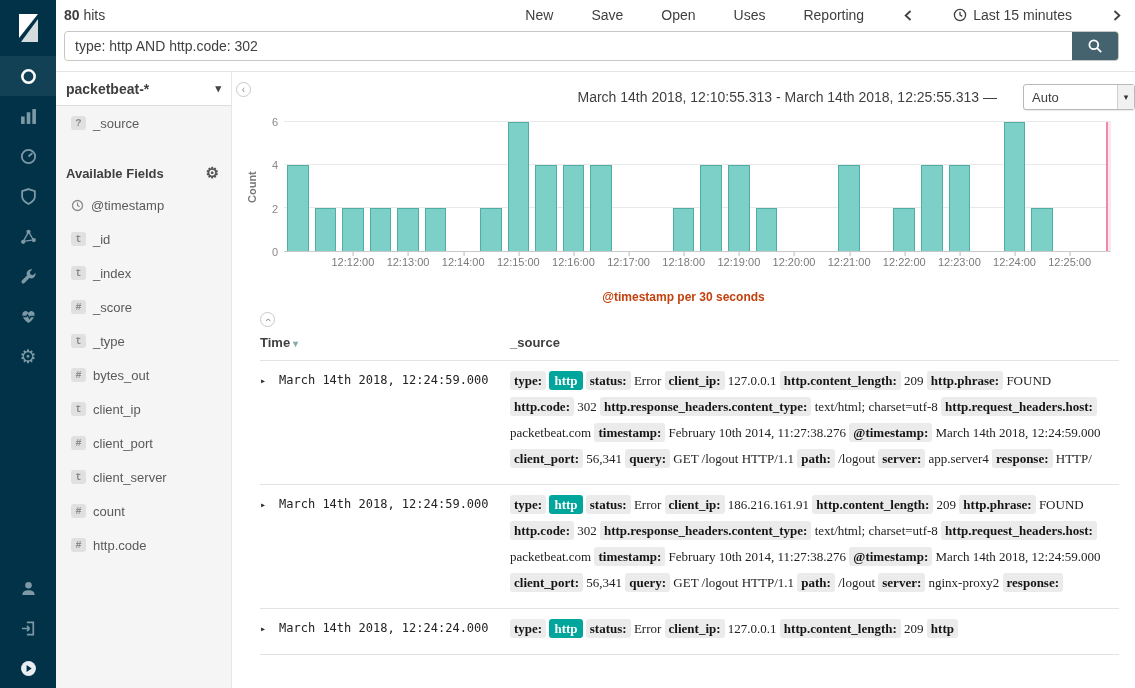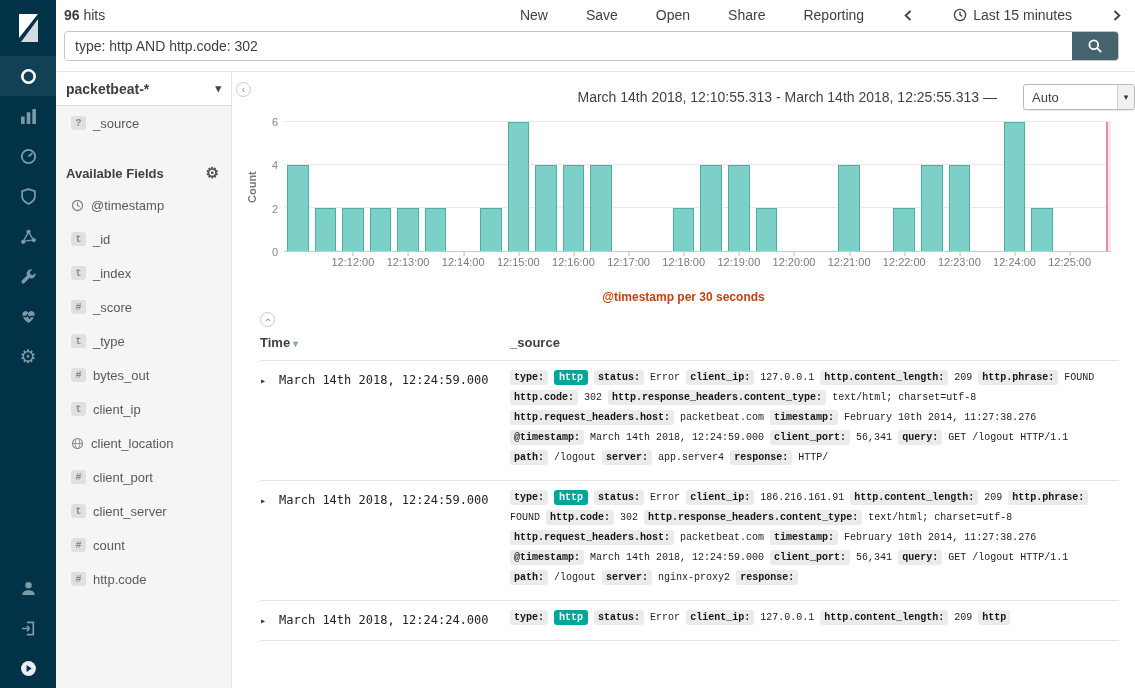--- a/index.html
+++ b/index.html
@@ -108,21 +108,21 @@
   
   .doc-table { width:calc(100% - 44px); margin:0 16px 0 28px; border-collapse:collapse; }
   .doc-table th { text-align:left; font-size:13px; color:#3F3F3F; font-weight:bold;
                   padding:8px 0 10px 0; border-bottom:1px solid #E3E3E3; }
   th.time-col { width:250px; cursor:pointer; }
   .sort-caret { font-size:10px; color:#8AA; margin-left:3px; }
   .doc-table tbody tr { border-bottom:1px solid #E3E3E3; vertical-align:top; }
   .time-cell { padding:12px 0 0 0; font-family:"DejaVu Sans Mono", monospace; font-size:12px;
                color:#222; white-space:nowrap; }
   .expand-caret { margin-right:13px; font-size:10px; color:#333; cursor:pointer; }
-  .source-cell { padding:7px 8px 12px 0; font-family:Liberation Mono, monospace; font-size:10px;
+  .source-cell { padding:7px 8px 12px 0; font-family:Liberation Serif, serif; font-size:13px;
                  color:#222; line-height:2.0; word-break:break-word; }
   .f-name { background:#EBEBEB; border-radius:3px; padding:2px 4px; font-weight:bold; color:#151515; }
   .f-val { color:#222; }
   .f-val.hl { background:#00A69B; color:#fff; border-radius:3px; padding:2px 5px; font-weight:bold; }
 </style>
 </head>
 <body>
 
 <div class="app">
 
@@ -221,28 +221,28 @@
             </svg>
           </span>
         </div>
       </div>
   </nav>
 
   <div class="main-col">
 
     <header class="top-bar">
       <div class="hits">
-        <b>96</b>
+        <b>80</b>
         <span>hits</span>
       </div>
       <nav class="top-menu">
         <a>New</a>
         <a>Save</a>
         <a>Open</a>
-        <a>Share</a>
+        <a>Uses</a>
         <a>Reporting</a>
         <button class="chev">
           <svg viewBox="0 0 16 16">
               <polyline points="10.5,2.5 4.5,8 10.5,13.5" fill="none" stroke="#3F3F3F" stroke-width="2.2"></polyline>
             </svg>
         </button>
         <a class="timepicker">
           <svg viewBox="0 0 16 16">
             <circle cx="8" cy="8" r="6.4" fill="none" stroke="#3F3F3F" stroke-width="1.5"></circle>
             <path d="M8 4.4 V8 L10.6 9.6" fill="none" stroke="#3F3F3F" stroke-width="1.5"></path>
@@ -311,28 +311,20 @@
               <span class="f-badge">t</span>
               <span class="field-label">_type</span>
             </div>
             <div class="field-item">
               <span class="f-badge">#</span>
               <span class="field-label">bytes_out</span>
             </div>
             <div class="field-item">
               <span class="f-badge">t</span>
               <span class="field-label">client_ip</span>
-            </div>
-            <div class="field-item">
-              <svg class="f-svg" viewBox="0 0 14 14">
-                <circle cx="7" cy="7" r="5.4" fill="none" stroke="#8a8a8a" stroke-width="1.2"></circle>
-                <ellipse cx="7" cy="7" rx="2.4" ry="5.4" fill="none" stroke="#8a8a8a" stroke-width="1"></ellipse>
-                <path d="M1.6 7 H12.4" stroke="#8a8a8a" stroke-width="1"></path>
-              </svg>
-              <span class="field-label">client_location</span>
             </div>
             <div class="field-item">
               <span class="f-badge">#</span>
               <span class="field-label">client_port</span>
             </div>
             <div class="field-item">
               <span class="f-badge">t</span>
               <span class="field-label">client_server</span>
             </div>
             <div class="field-item">

